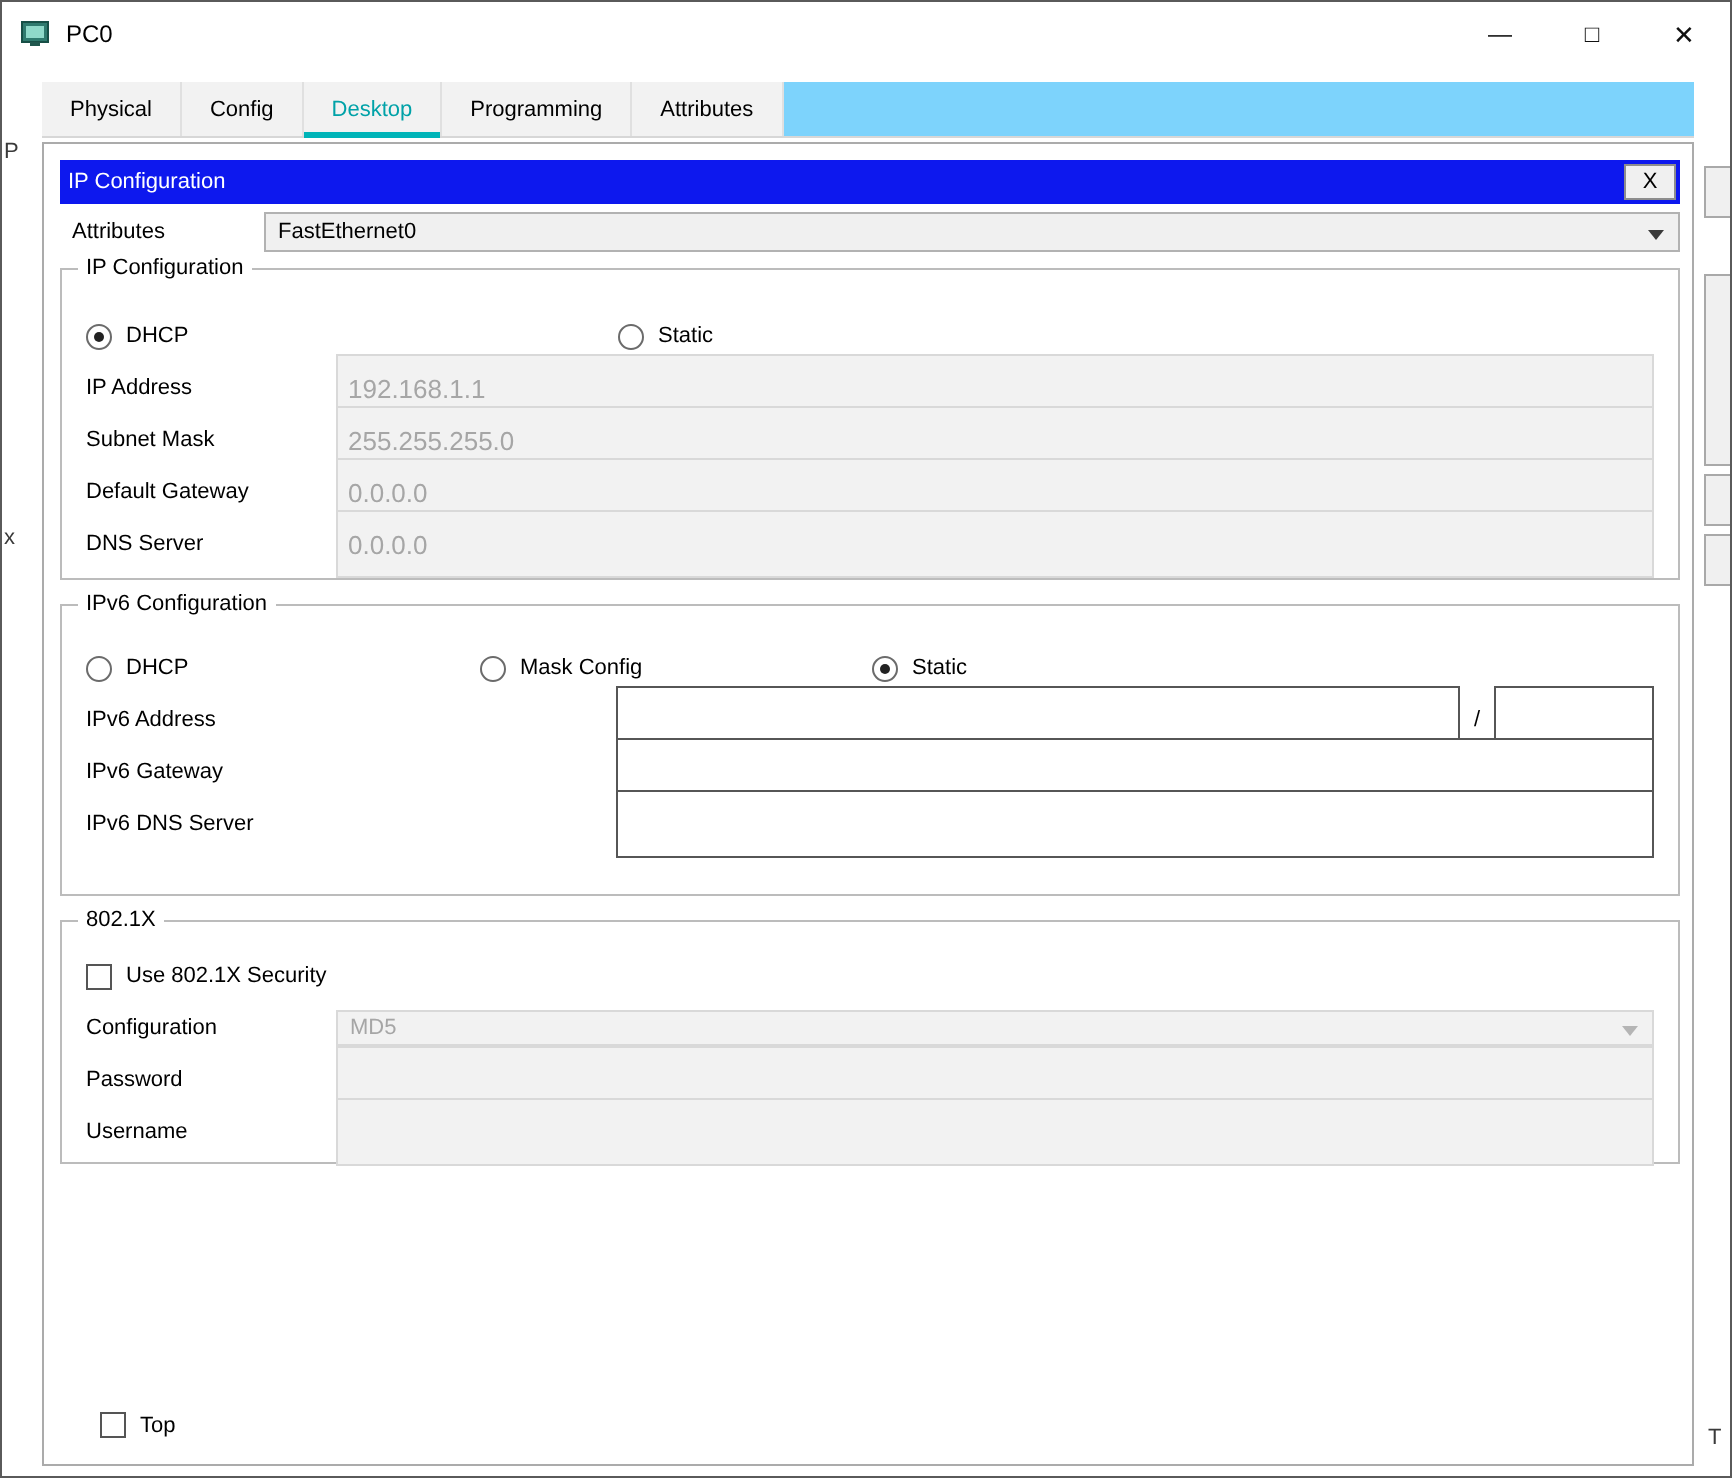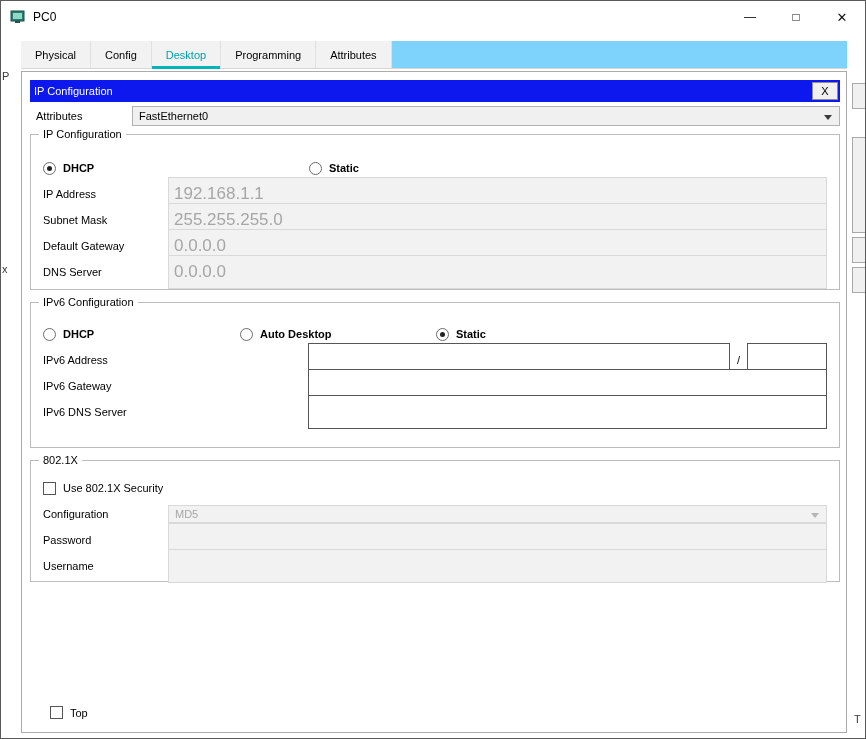--- a/index.html
+++ b/index.html
@@ -70,28 +70,28 @@
   .gb1 { top:62px;  height:156px; padding:24px 12px 0; }
   .gb2 { top:230px; height:146px; padding:22px 12px 0; }
   .gb3 { top:388px; height:122px; padding:18px 12px 4px; }
 
   .frow { display:flex; align-items:center; height:18px; flex:none; }
   .flabel { font-size:11px; color:#000; flex:none; }
   .w125 { width:125px; }
   .w265 { width:265px; }
 
   .tinput {
-    flex:1; height:34px; font-family:"Liberation Sans", sans-serif; font-size:17px;
+    flex:1; height:34px; font-family:"Liberation Sans", sans-serif; font-size:13px;
     padding:0 5px; background:#fff; border:1px solid #565656; color:#000; min-width:0;
   }
   .tinput:disabled { background:#f2f2f2; border-color:#d9d9d9; color:#a6a6a6; }
   .tinput.prefix { flex:none; width:80px; }
   .slash { font-size:11px; margin:0 7px; color:#000; }
 
-  .radio-item { display:flex; align-items:center; flex:none;font-weight:bold; }
+  .radio-item { display:flex; align-items:center; flex:none; }
   .radio { width:13px; height:13px; border:1px solid #6b6b6b; border-radius:50%; background:#fff;
            display:inline-block; position:relative; margin-right:7px; flex:none; }
   .radio.selected::after { content:""; position:absolute; left:3px; top:3px; width:5px; height:5px; border-radius:50%; background:#222; }
   .rlabel { font-size:11px; color:#000; }
   .rw266 { width:266px; } .rw197 { width:197px; } .rw196 { width:196px; }
 
   .checkbox { width:13px; height:13px; border:1px solid #555; background:#fff; display:inline-block; margin-right:7px; flex:none; }
 
   .footer-top { position:absolute; left:8px; top:634px; display:flex; align-items:center; font-size:11px; color:#000;margin-left:20px; }
 
@@ -182,21 +182,21 @@
 
     <div class="groupbox gb2">
       <span class="gb-legend">IPv6 Configuration</span>
       <div class="frow">
         <div class="radio-item rw197">
           <span class="radio"></span>
           <span class="rlabel">DHCP</span>
         </div>
         <div class="radio-item rw196">
           <span class="radio"></span>
-          <span class="rlabel">Auto Desktop</span>
+          <span class="rlabel">Mask Config</span>
         </div>
         <div class="radio-item">
           <span class="radio selected"></span>
           <span class="rlabel">Static</span>
         </div>
       </div>
       <div class="frow">
         <span class="flabel w265">IPv6 Address</span>
         <input class="tinput" value="" style="">
         <span class="slash">/</span>

